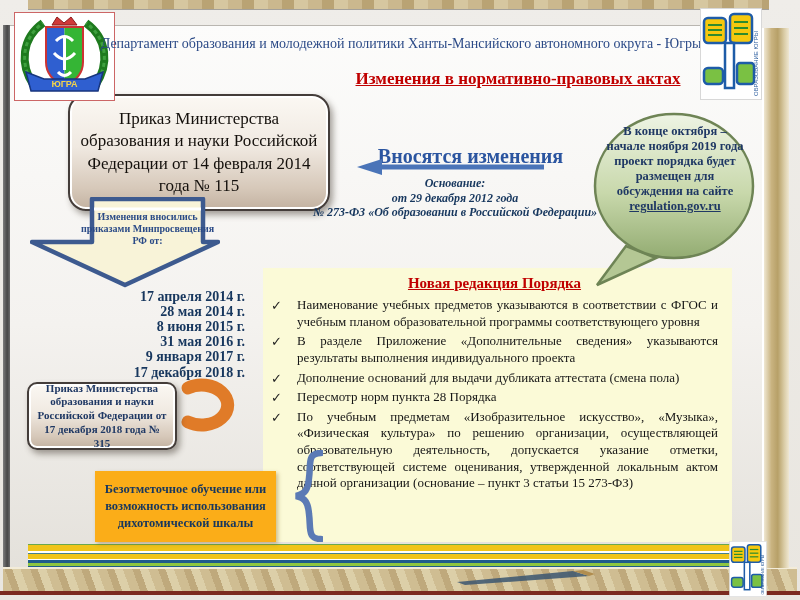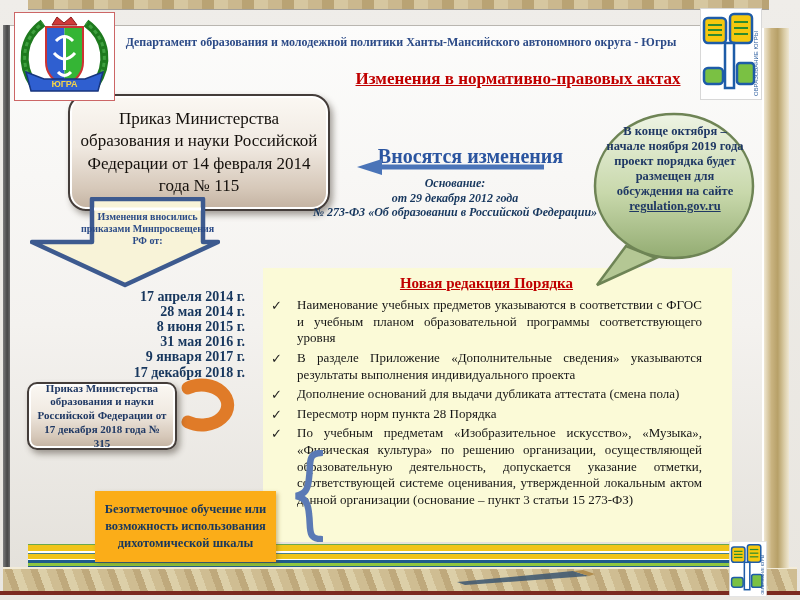--- a/index.html
+++ b/index.html
@@ -25,21 +25,21 @@
     border-top:2px solid #f3ecd9;}
   #bottom-redline{left:0;top:591px;width:800px;height:4px;background:#7b2a20;}
   #stripes{left:28px;top:544px;width:737px;height:23px;z-index:2;
     background:linear-gradient(180deg,
       #6aa84f 0 1px,#f0c419 1px 7px,#ffffff 7px 9px,#45818e 9px 10px,
       #f0c419 10px 15px,#ffffff 15px 16px,#1f5c8b 16px 19px,
       #8dc63f 19px 22px,#1f5c8b 22px 23px);}
 
   
   #dept{left:95px;top:36px;width:612px;height:30px;z-index:3;
-    font-size:12px;font-weight:bold;color:#2b4a87;text-align:center;line-height:1.15;}
+    font-size:14px;font-weight:normal;color:#2b4a87;text-align:center;line-height:1.15;}
   #main-title{left:340px;top:69px;width:356px;z-index:3;font-size:17px;font-weight:bold;
     color:#c00000;text-decoration:underline;text-align:center;}
   #emblem{left:14px;top:12px;z-index:3;}
   #logo-tr{left:700px;top:8px;z-index:4;}
   #logo-br{left:728px;top:541px;z-index:6;}
 
   
   .order-box{background:linear-gradient(180deg,#fbf8f3 0%,#f0e9e1 45%,#d6c8b9 82%,#c3b2a1 100%);
     border:2px solid #443d3a;box-shadow:inset 0 0 0 2px #ffffff,3px 4px 6px rgba(60,50,40,.45);
     display:flex;align-items:center;justify-content:center;text-align:center;}
@@ -64,33 +64,33 @@
     color:#17375e;text-align:center;line-height:1.22;}
 
   
   #bubble{left:592px;top:110px;z-index:5;}
   #bubble-text{left:604px;top:124px;width:142px;z-index:6;font-size:12.5px;font-weight:bold;
     color:#1f3864;text-align:center;line-height:1.2;}
   #bubble-text .link{text-decoration:underline;cursor:pointer;margin-top:37px;}
 
   
   #panel{left:263px;top:268px;width:469px;height:274px;z-index:1;background:#fbfad7;
-    box-sizing:border-box;padding:5px 30px 6px 8px;}
+    box-sizing:border-box;padding:5px 14px 6px 8px;}
   #panel-title{font-size:15px;font-weight:bold;color:#c00000;text-decoration:underline;
     text-align:center;margin:2px 0 5px 0;}
   .chk-item{display:flex;margin-bottom:3px;}
   .chk{width:26px;flex:0 0 26px;font-family:"DejaVu Sans",sans-serif;font-size:13px;
     color:#222;font-weight:bold;padding-top:1px;}
   .chk-text{flex:1;font-size:13px;color:#151515;line-height:1.28;text-align:justify;}
 
   
   #note{left:95px;top:471px;width:181px;height:71px;z-index:3;background:#fbad18;
     display:flex;align-items:center;justify-content:center;text-align:center;
     font-size:12.5px;font-weight:bold;color:#17375e;line-height:1.35;
-    box-shadow:2px 2px 4px rgba(120,80,0,.35);margin-top:20px;}
+    box-shadow:2px 2px 4px rgba(120,80,0,.35);}
   #brace{left:291px;top:450px;z-index:4;}
   #pen{left:455px;top:569px;z-index:3;}
 </style>
 </head>
 <body>
 
 <svg width="0" height="0" style="position:absolute">
   <symbol id="books-logo" viewBox="0 0 62 92">
     <rect x="0.5" y="0.5" width="61" height="91" fill="#ffffff" stroke="#d8d8d8"></rect>
     <rect x="4" y="10" width="22" height="25" rx="4" fill="#f6c80e" stroke="#1e5ca8" stroke-width="2.5"></rect>

